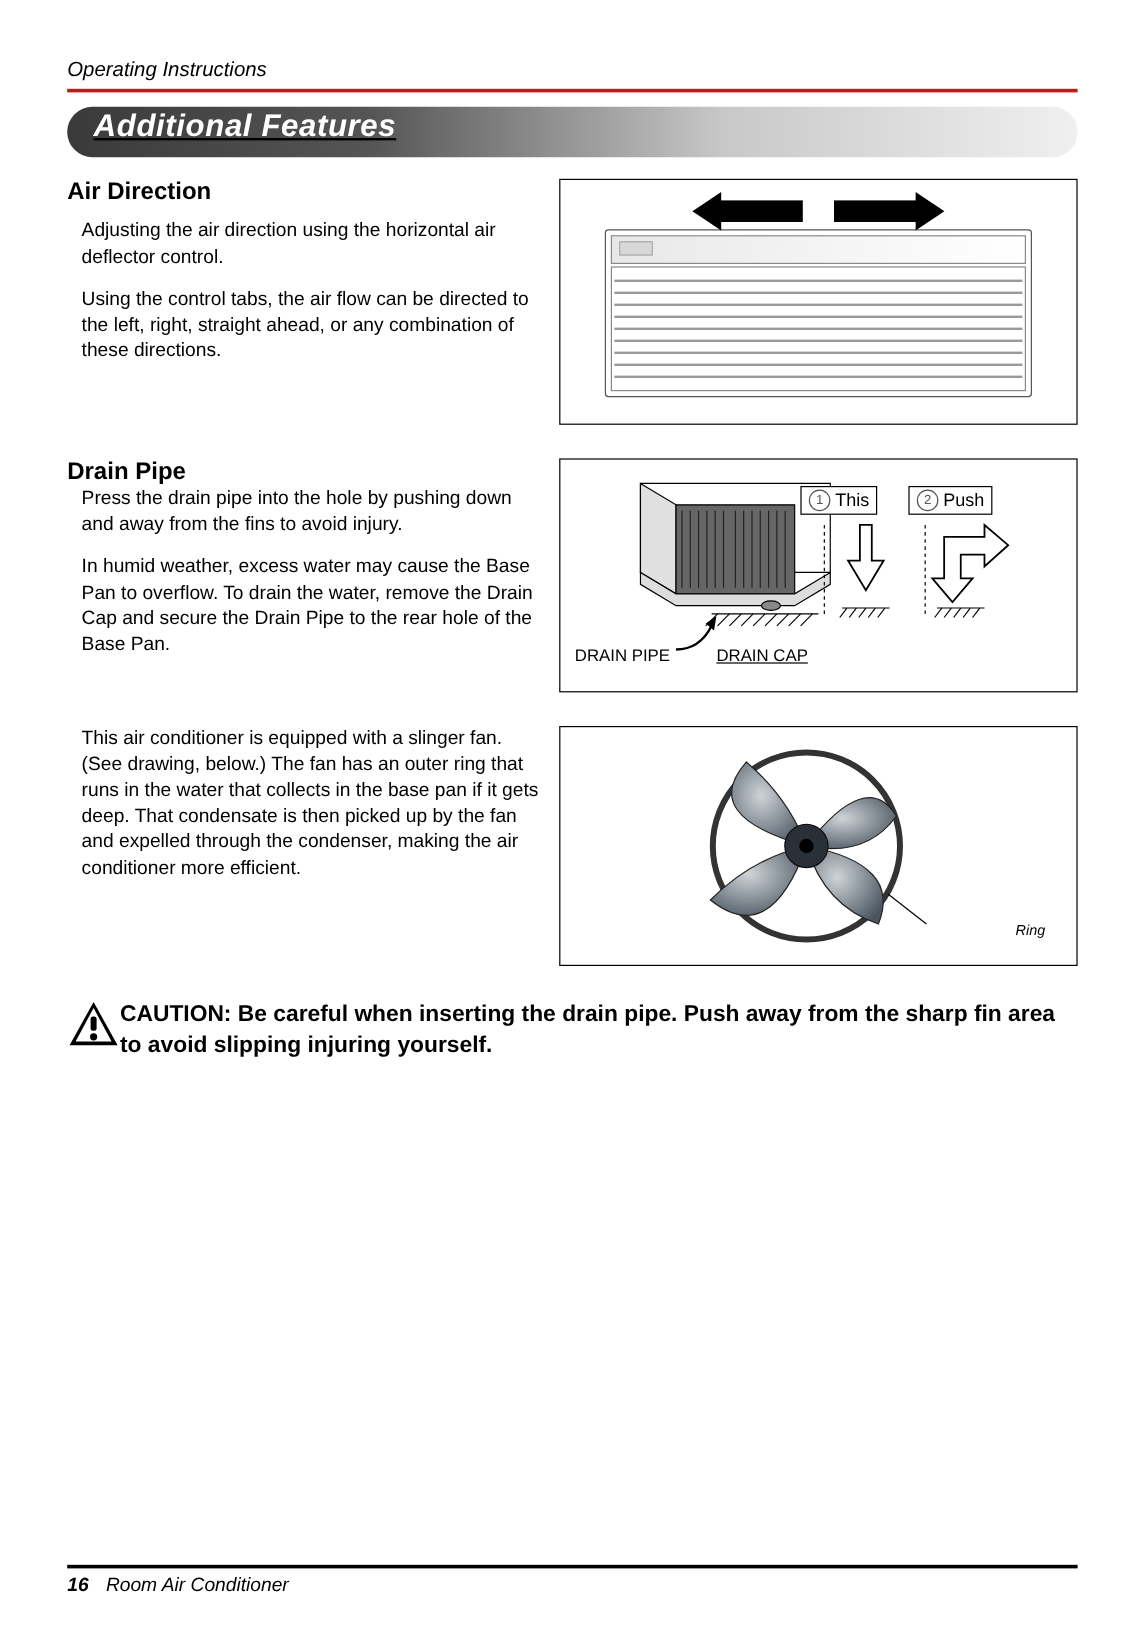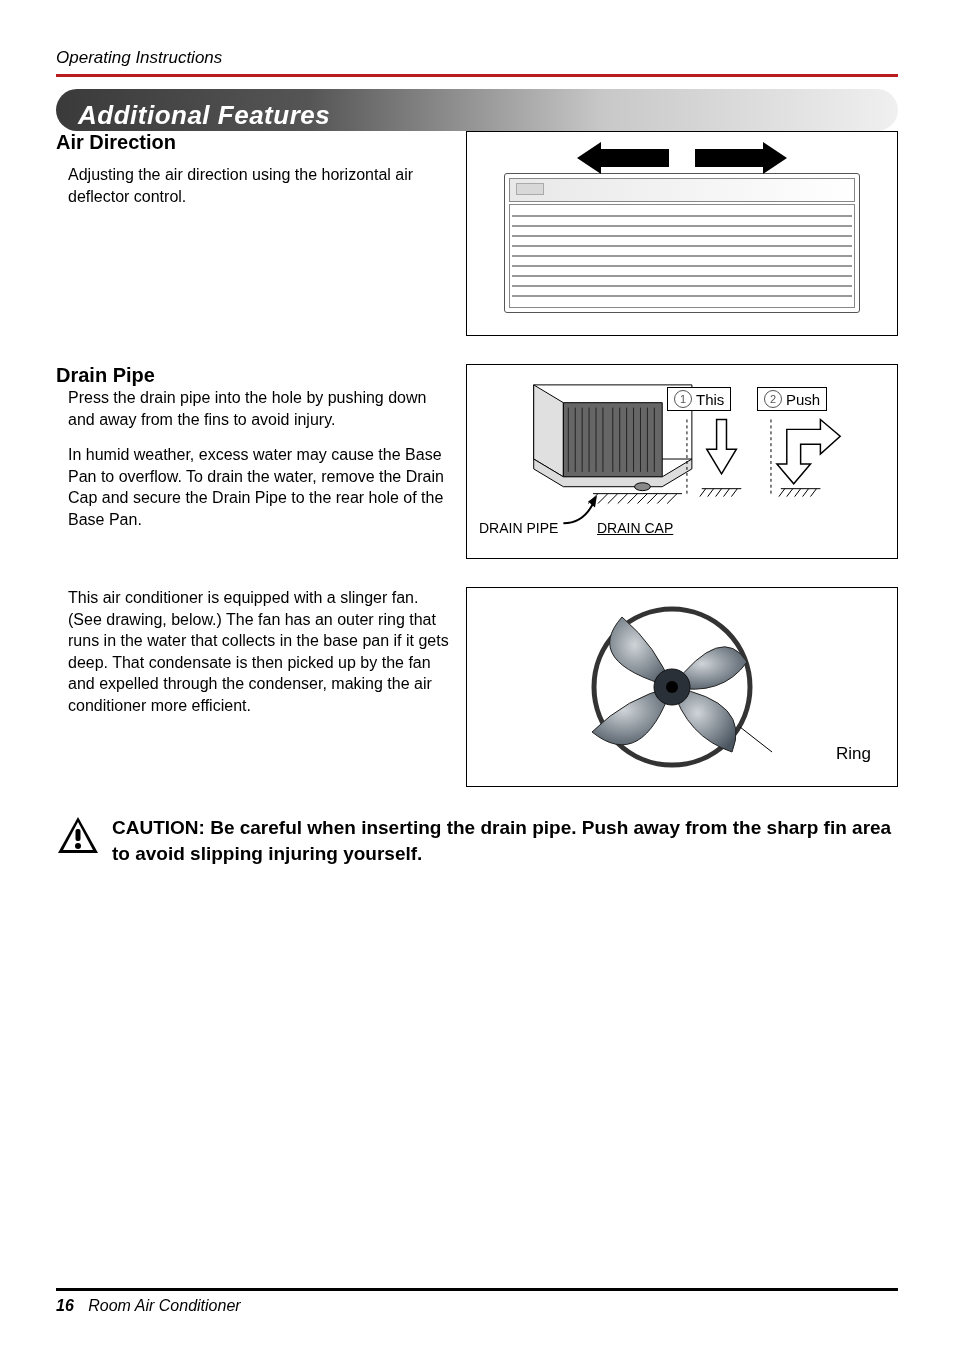--- a/index.html
+++ b/index.html
@@ -21,22 +21,24 @@
     font-size: 17px;
     padding-bottom: 6px;
     border-bottom: 3px solid #b91c1c;
     margin-bottom: 12px;
   }
   .title-bar {
     height: 42px;
     border-radius: 22px 22px 22px 22px;
     background: linear-gradient(to right, #3a3a3a 0%, #555 30%, #c8c8c8 65%, #f0f0f0 100%);
     display: flex;
-    align-items: flex-end;
+    align-items: flex-start;
     padding-left: 22px;
+    margin-bottom: 18px;
+    text-decoration: underline;
   }
   .title-bar span {
     color: #fff;
     font-weight: bold;
     font-style: italic;
     font-size: 26px;
     letter-spacing: 0.5px;
   }
   .section {
     display: flex;
@@ -171,46 +173,47 @@
     color: #555;
   }
   
   .fig-fan {
     height: 200px;
     position: relative;
   }
   .fan-svg { width: 220px; height: 170px; }
   .ring-label {
     position: absolute;
-    font-size: 17px;
+    font-size: 12px;
     right: 26px;
     bottom: 22px;
+    font-style: italic;
   }
   
   .caution {
     display: flex;
     align-items: flex-start;
-    gap: 12px;
+    gap: 0;
     margin-top: 6px;
   }
   .caution-icon {
     width: 44px; height: 40px;
     flex: 0 0 44px;
   }
   .caution p {
     margin: 0;
     font-size: 19px;
     font-weight: bold;
     line-height: 1.35;
   }
   
   .footer {
     position: absolute;
     left: 56px; right: 56px;
-    bottom: 52px;
+    bottom: 36px;
     border-top: 3px solid #000;
     padding-top: 6px;
     font-style: italic;
     font-size: 16px;
   }
   .footer b {
     font-style: italic;
     font-weight: bold;
     margin-right: 10px;
   }
@@ -223,20 +226,21 @@
   <div class="running-head">Operating Instructions</div>
 
   <div class="title-bar">
     <span>Additional Features</span>
   </div>
 
   <div class="section">
     <div class="text-col">
       <h3>Air Direction</h3>
       <p>Adjusting the air direction using the horizontal air deflector control.</p>
+      <p>Using the control tabs, the air flow can be directed to the left, right, straight ahead, or any combination of these directions.</p>
     </div>
     <div class="figure-box fig-air">
       <div class="arrows">
         <div class="arrow-left"></div>
         <div class="arrow-right"></div>
       </div>
       <div class="ac-front">
         <div class="ac-top"></div>
         <div class="ac-slats">
           <div></div>

